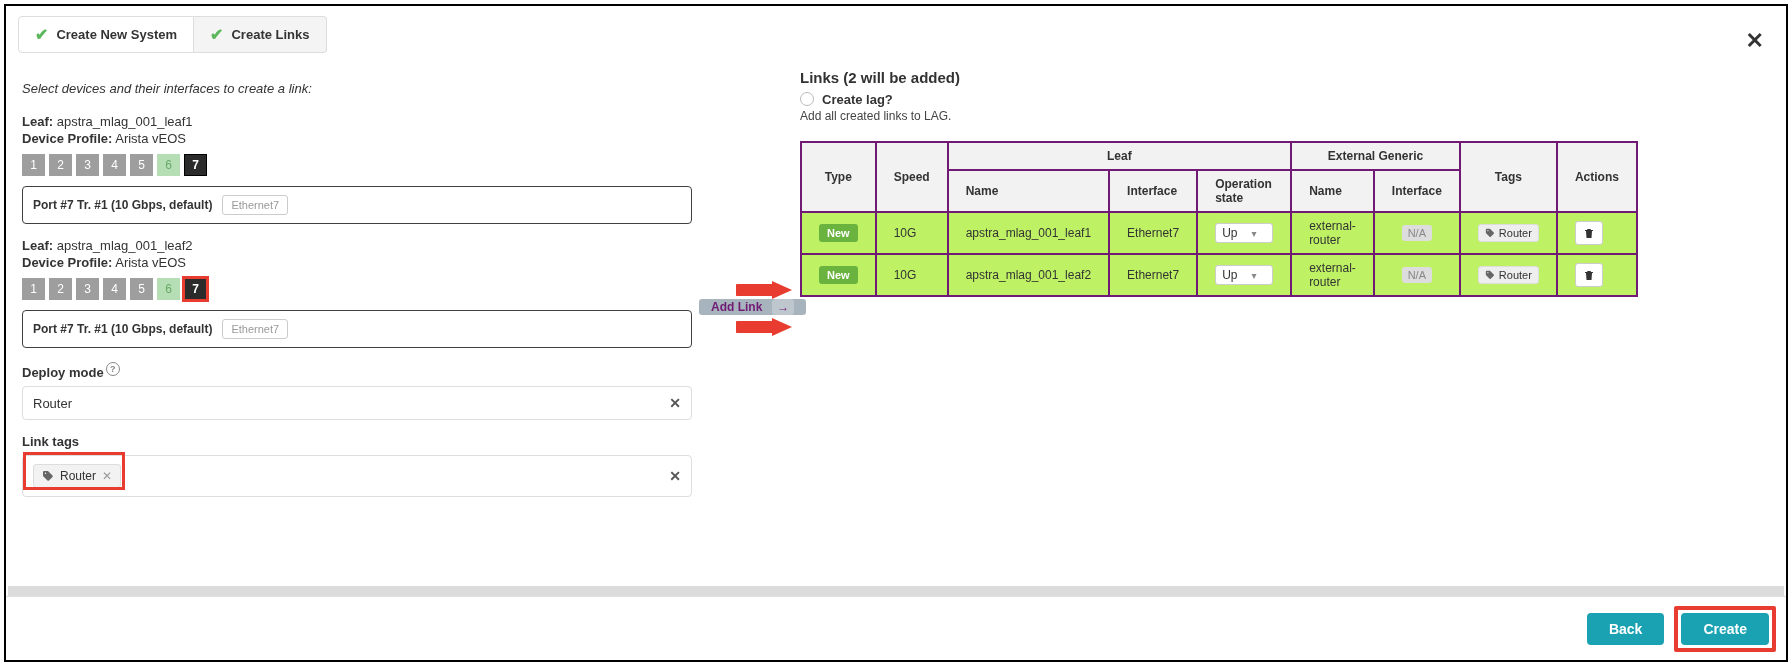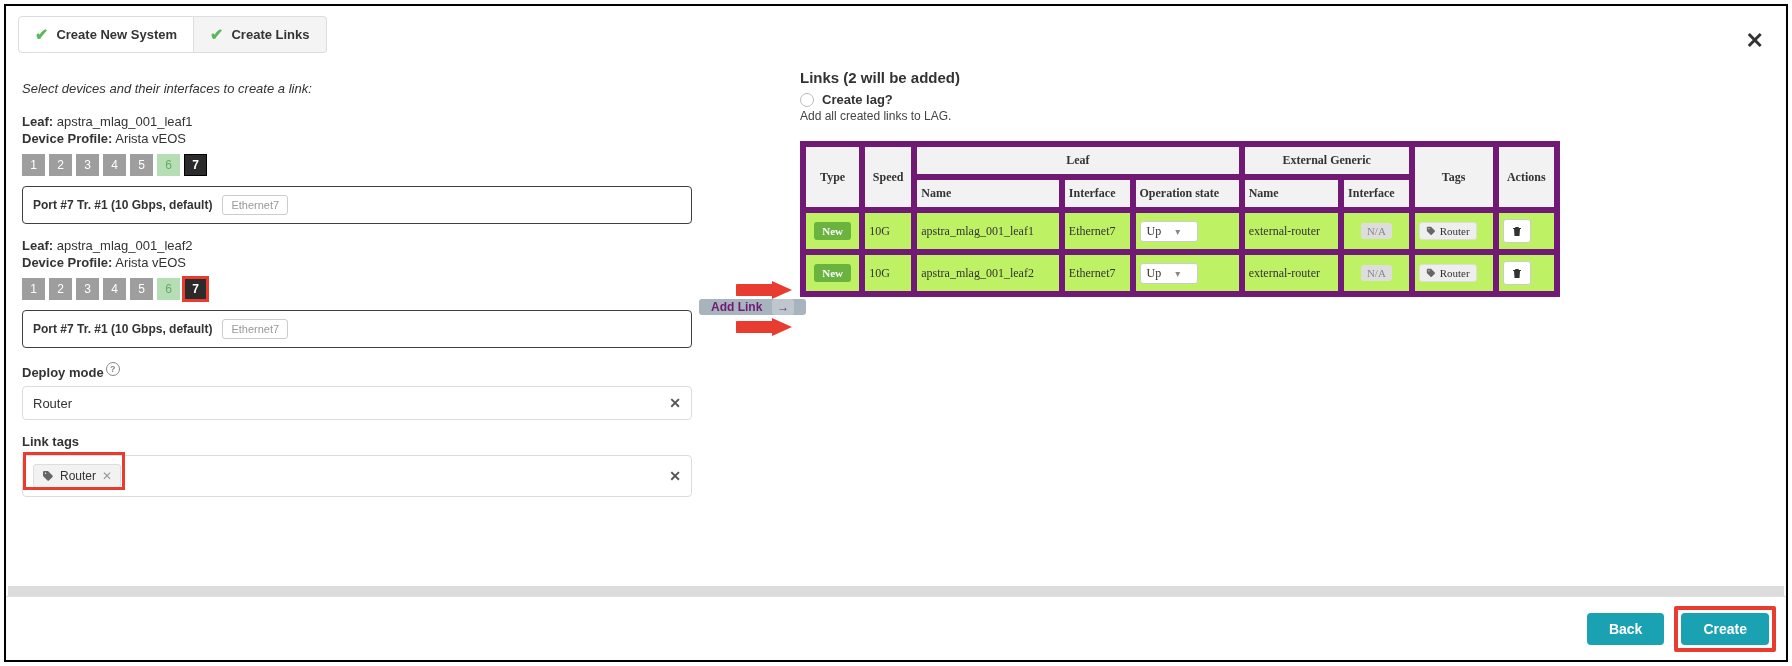--- a/index.html
+++ b/index.html
@@ -37,32 +37,32 @@
     width:670px; border:1px solid #ddd; border-radius:4px; padding:8px 10px; margin:0 0 14px 6px;
     display:flex; align-items:center; justify-content:space-between; font-size:13px;
   }
   .clear-x { color:#555; font-weight:bold; cursor:pointer; font-size:14px;}
   .tag-chip { background:#f2f2f2; border:1px solid #ddd; border-radius:3px; padding:4px 8px; display:inline-flex; align-items:center; gap:6px; font-size:12px;}
   .tag-chip .x { color:#999; cursor:pointer;}
   .tags-hl { position:relative; }
   .tags-hl .hl-box { position:absolute; left:0; top:-4px; width:102px; height:38px; border:3px solid #e73c2f; pointer-events:none;}
 
   .links-title { font-size:15px; font-weight:700; margin:6px 0 4px 0;}
-  .lag-row { display:flex; align-items:flex-end; gap:8px; margin:6px 0 2px 0; font-weight:700;}
+  .lag-row { display:flex; align-items:flex-start; gap:8px; margin:6px 0 2px 0; font-weight:700;}
   .radio { width:14px;height:14px;border:1px solid #bbb;border-radius:50%;display:inline-block;}
   .lag-help { font-size:12px; color:#444; margin-bottom:18px;}
   .pager { display:flex; align-items:center; justify-content:flex-end; gap:8px; width:760px;}
   .pager .nums { font-size:12px;}
   .pg-btn { width:22px;height:24px;border:1px solid #ddd;border-radius:3px;display:flex;align-items:center;justify-content:center;color:#bbb;font-size:12px;cursor:pointer;}
 
   .addlink-btn { position:absolute; left:693px; top:293px; background:#a8b4bd; color:#701a75; padding:0 12px; border-radius:3px; font-size:12px; display:flex; align-items:center; gap:10px; font-weight:600;}
   .addlink-btn .arrow { background:rgba(255,255,255,.25); border-radius:3px; padding:1px 5px;}
 
   table.links { border-collapse:collapse; width:760px; margin-top:8px; font-size:12px;}
-  table.links th, table.links td { border:6px solid #701a75; padding:6px 4px; background:#f2f2f2; text-align:left;font-family:Liberation Serif, serif;}
+  table.links th, table.links td { border:2px solid #701a75; padding:6px 17px; background:#f2f2f2; text-align:left;}
   table.links th { font-weight:700; text-align:center;}
   table.links tr.row td { background:#bef264;}
   .badge-new { background:#6ab33f; color:#fff; border-radius:3px; padding:3px 8px; font-weight:700; font-size:11px;}
   .op-select { background:#fff; border:1px solid #ccc; border-radius:3px; padding:2px 6px; display:inline-flex; align-items:center; gap:14px; min-width:58px;}
   .op-select .caret { color:#888; font-size:10px;}
   .cell-na { background:#ddd; color:#888; border-radius:3px; padding:2px 6px; display:inline-block; font-size:11px;text-align:center;}
   .cell-tag { background:#eee; border:1px solid #ddd; border-radius:3px; padding:2px 6px; display:inline-flex; align-items:center; gap:4px; font-size:11px;}
   .cell-tag svg{vertical-align:middle;}
   .act-btn { background:#fff; border:1px solid #ccc; border-radius:3px; width:28px; height:24px; display:flex; align-items:center; justify-content:center;}
 

